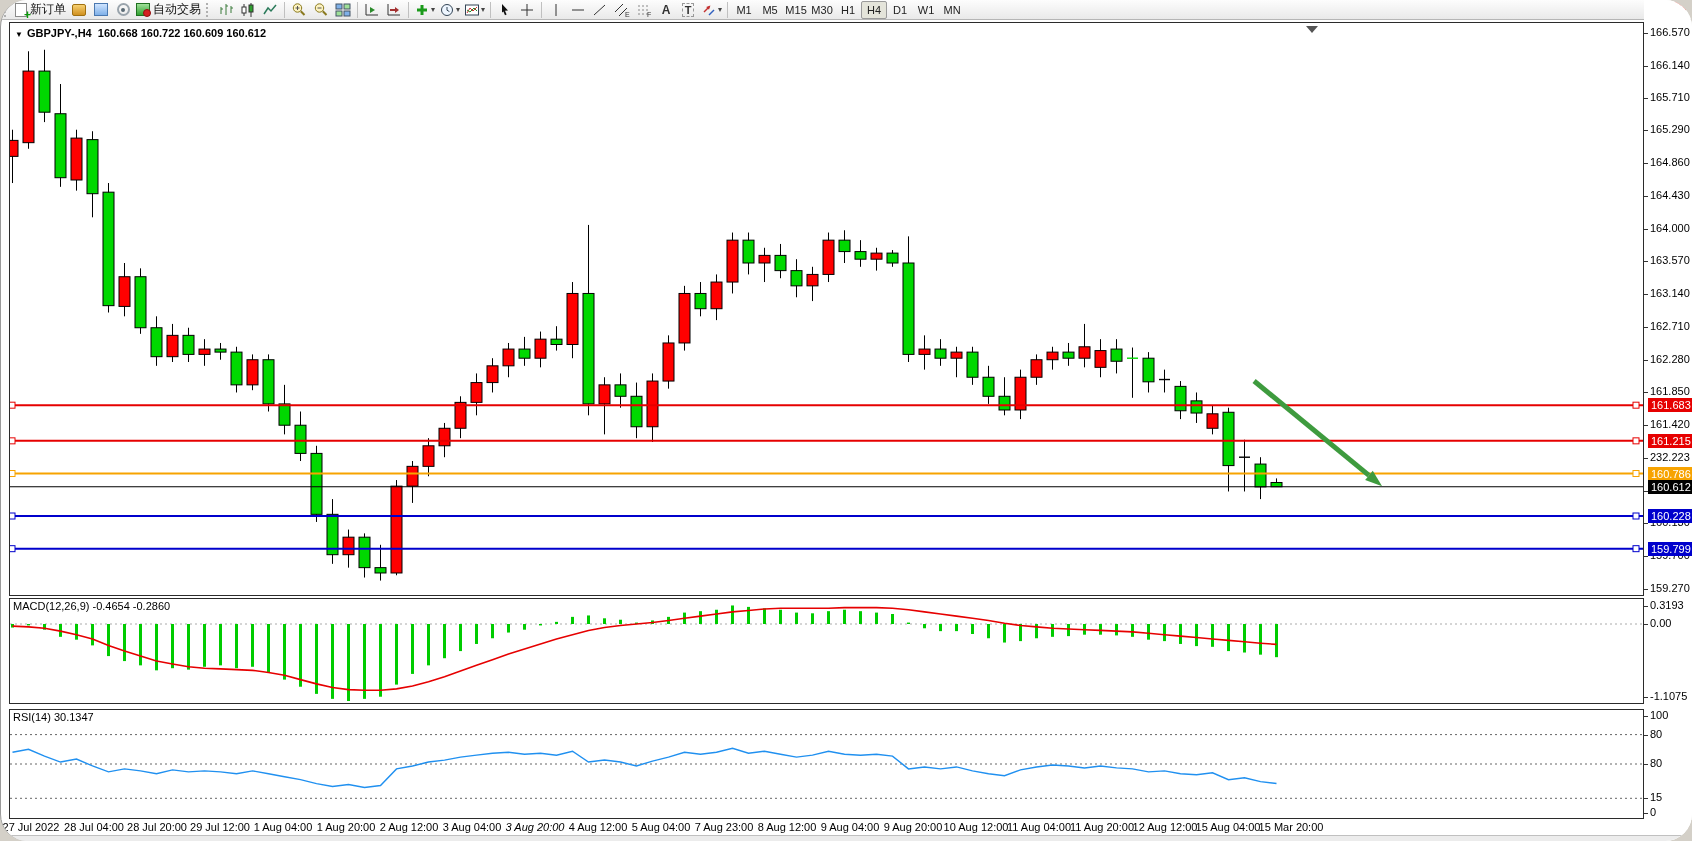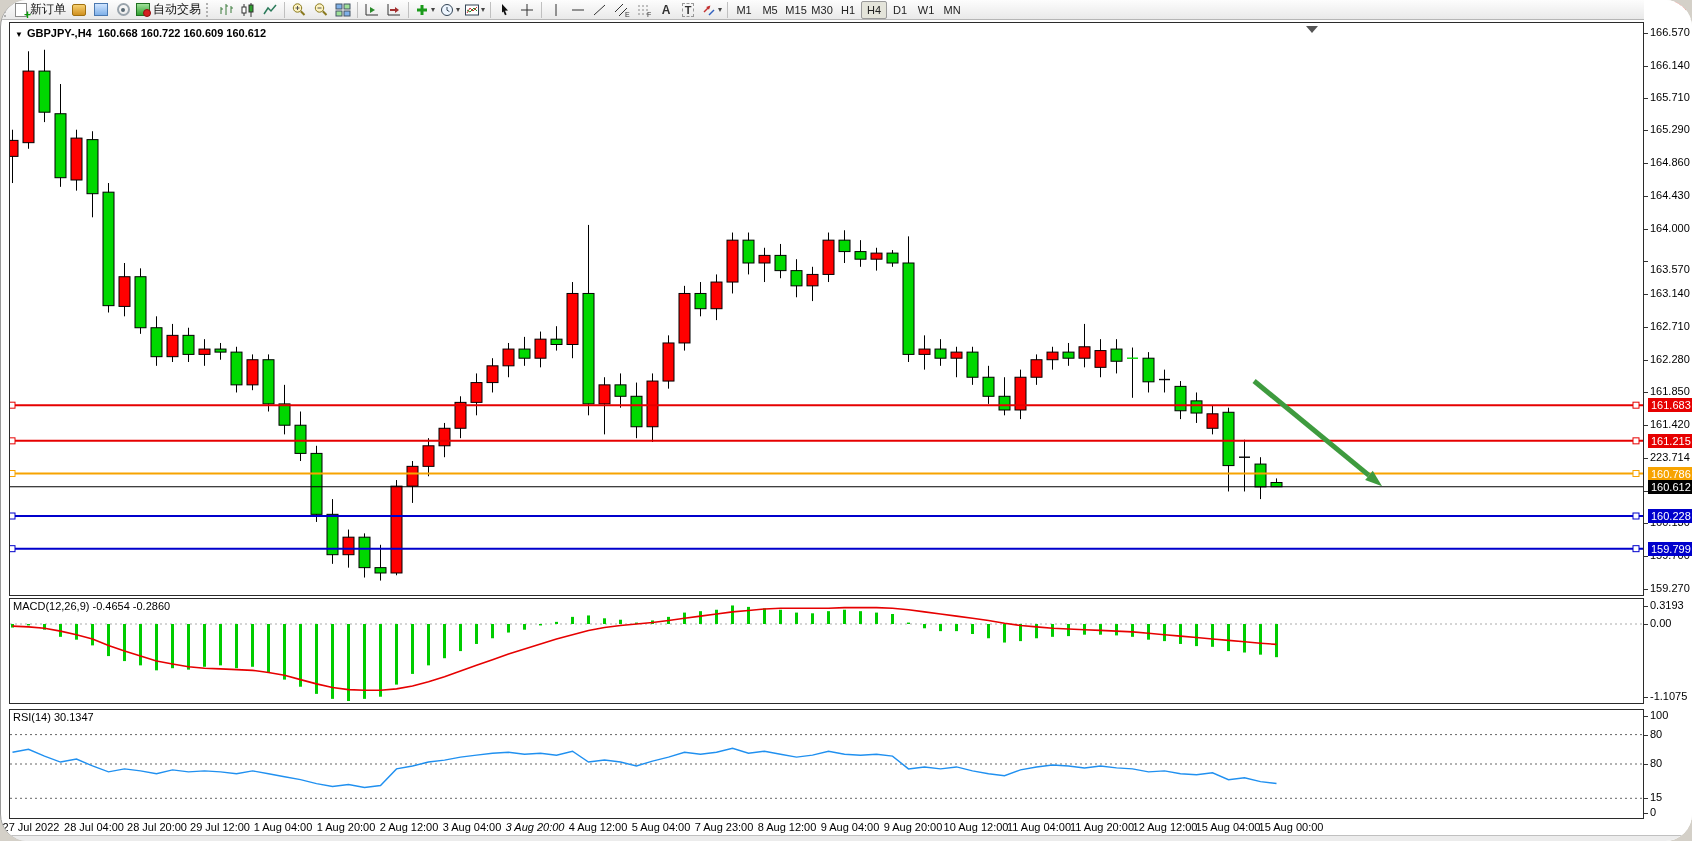--- a/index.html
+++ b/index.html
@@ -510,33 +510,33 @@
       <div class="ticklabel" style="top:91px;">165.710</div>
       <div class="tickmark" style="top:130px;"></div>
       <div class="ticklabel" style="top:123px;">165.290</div>
       <div class="tickmark" style="top:163px;"></div>
       <div class="ticklabel" style="top:156px;">164.860</div>
       <div class="tickmark" style="top:196px;"></div>
       <div class="ticklabel" style="top:189px;">164.430</div>
       <div class="tickmark" style="top:229px;"></div>
       <div class="ticklabel" style="top:222px;">164.000</div>
       <div class="tickmark" style="top:261px;"></div>
-      <div class="ticklabel" style="top:263px;">163.570</div>
+      <div class="ticklabel" style="top:254px;">163.570</div>
       <div class="tickmark" style="top:294px;"></div>
       <div class="ticklabel" style="top:287px;">163.140</div>
       <div class="tickmark" style="top:327px;"></div>
       <div class="ticklabel" style="top:320px;">162.710</div>
       <div class="tickmark" style="top:360px;"></div>
       <div class="ticklabel" style="top:353px;">162.280</div>
       <div class="tickmark" style="top:392px;"></div>
       <div class="ticklabel" style="top:385px;">161.850</div>
       <div class="tickmark" style="top:425px;"></div>
       <div class="ticklabel" style="top:418px;">161.420</div>
       <div class="tickmark" style="top:458px;"></div>
-      <div class="ticklabel" style="top:451px;">223.714</div>
+      <div class="ticklabel" style="top:451px;">232.223</div>
       <div class="tickmark" style="top:491px;"></div>
       <div class="ticklabel" style="top:484px;">160.560</div>
       <div class="tickmark" style="top:523px;"></div>
       <div class="ticklabel" style="top:516px;">160.130</div>
       <div class="tickmark" style="top:556px;"></div>
       <div class="ticklabel" style="top:549px;">159.700</div>
       <div class="tickmark" style="top:589px;"></div>
       <div class="ticklabel" style="top:582px;">159.270</div>
       <div class="tickmark" style="top:606px;"></div>
       <div class="ticklabel" style="top:599px;">0.3193</div>
@@ -575,16 +575,16 @@
       <div class="tlab" style="left:660px;">5 Aug 04:00</div>
       <div class="tlab" style="left:723px;">7 Aug 23:00</div>
       <div class="tlab" style="left:786px;">8 Aug 12:00</div>
       <div class="tlab" style="left:849px;">9 Aug 04:00</div>
       <div class="tlab" style="left:912px;">9 Aug 20:00</div>
       <div class="tlab" style="left:975px;">10 Aug 12:00</div>
       <div class="tlab" style="left:1038px;">11 Aug 04:00</div>
       <div class="tlab" style="left:1101px;">11 Aug 20:00</div>
       <div class="tlab" style="left:1164px;">12 Aug 12:00</div>
       <div class="tlab" style="left:1227px;">15 Aug 04:00</div>
-      <div class="tlab" style="left:1290px;">15 Aug 00:00</div>
+      <div class="tlab" style="left:1290px;">15 Mar 20:00</div>
     </div>
   <div id="bottomStrip"></div>
 </div>
 
 </body></html>

